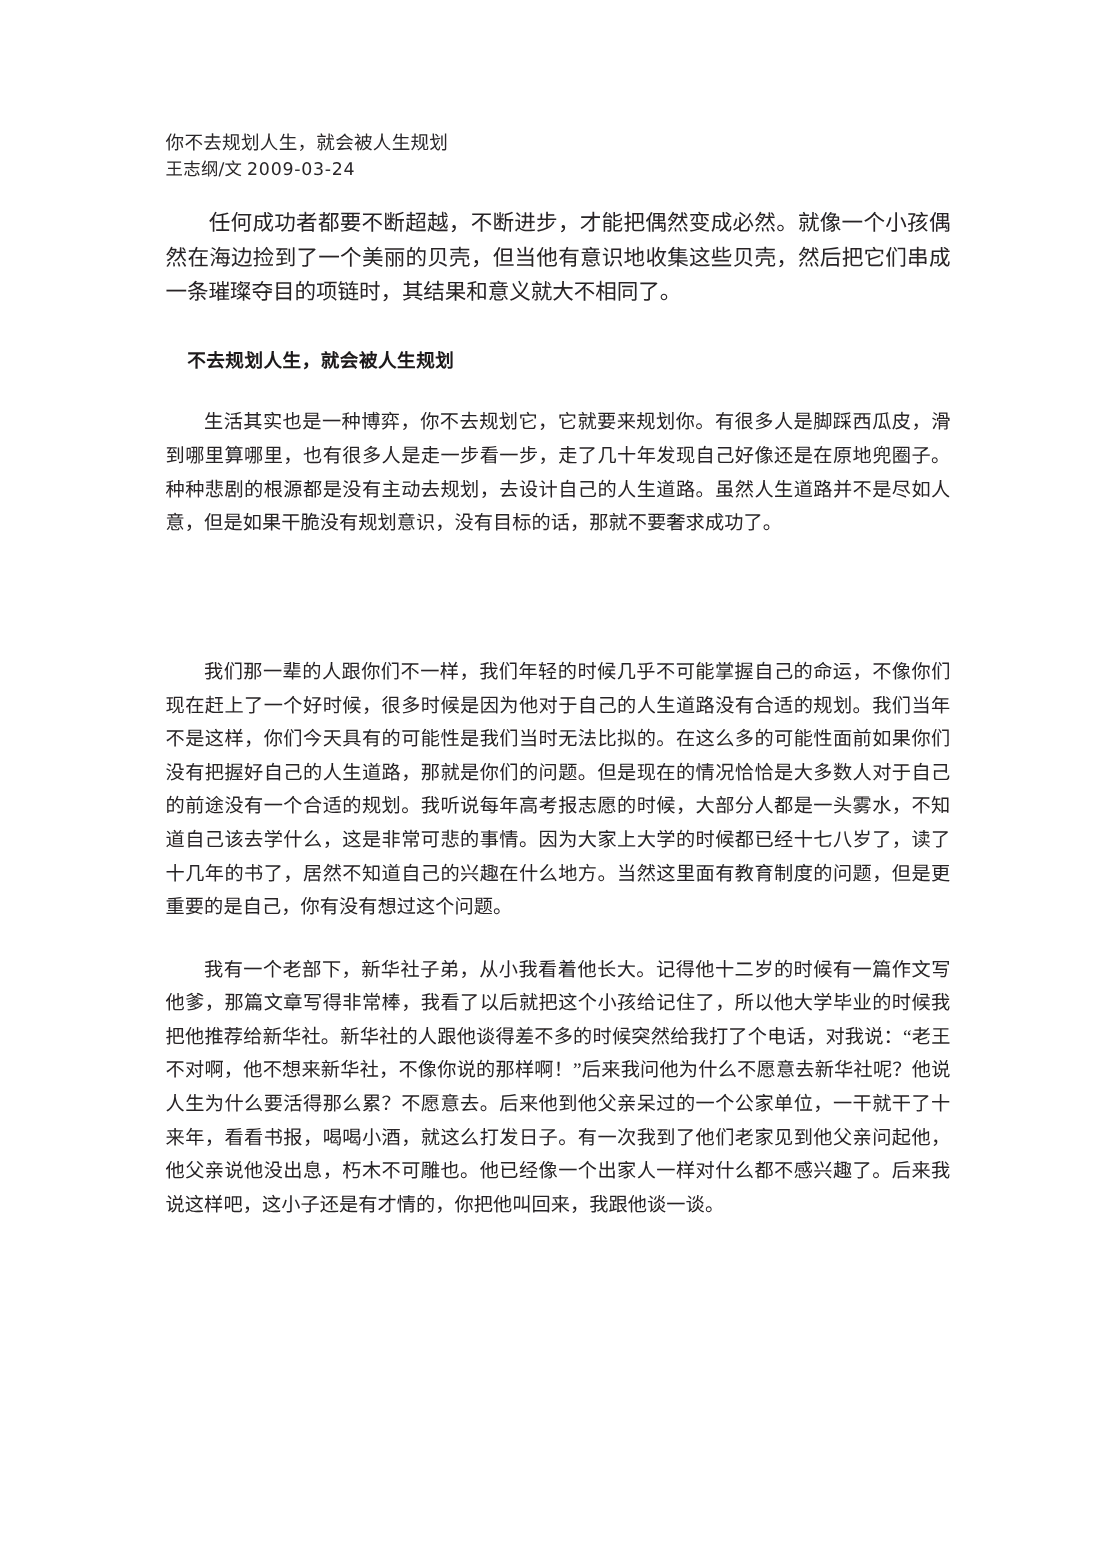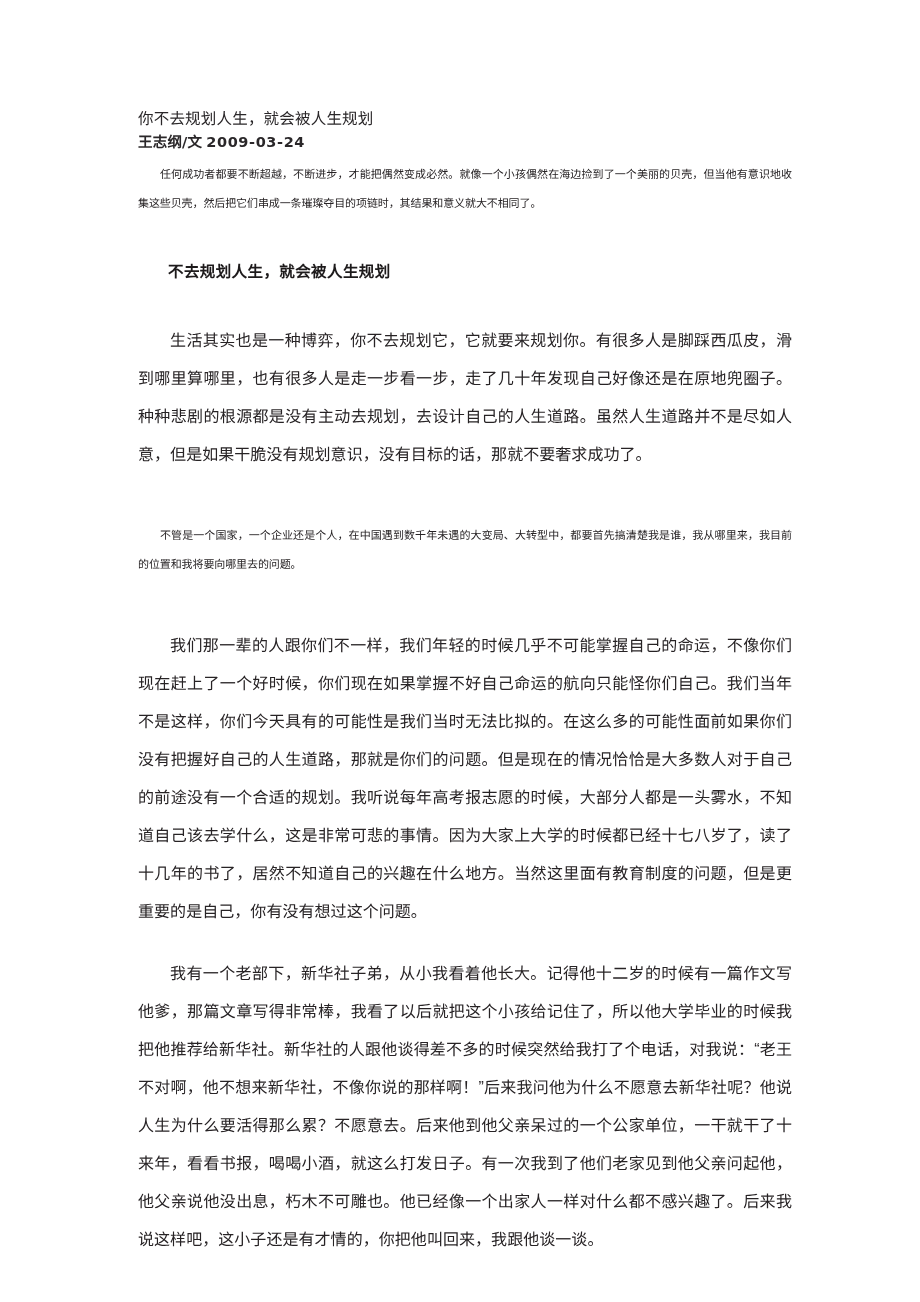--- a/index.html
+++ b/index.html
@@ -38,67 +38,67 @@
     font-size: 15.5px;
     font-weight: 400;
     line-height: 22px;
     margin: 0 0 1px 0;
     color: #2a2729;
     letter-spacing: 0.2px;
   }
   .doc-byline {
     font-family: "DejaVu Sans", "Liberation Sans", sans-serif;
     font-size: 14.5px;
-    font-weight: 700;
+    font-weight: 400;
     line-height: 22px;
-    margin: 0 0 8px 0;
+    margin: 0 0 20px 0;
     color: #2a2729;
     letter-spacing: 0.2px;
   }
   .doc-byline .byline-date {
     font-family: "DejaVu Sans", "Liberation Sans", sans-serif;
     letter-spacing: 0.6px;
     margin-left: 4px;
   }
 
   
   .section-heading {
     font-family: "DejaVu Sans", "Liberation Sans", sans-serif;
     font-size: 15.5px;
     font-weight: 700;
     line-height: 24px;
-    margin: 16px;
+    margin: 4px;
     padding-left: 14px;
     color: #1d1a1b;
     letter-spacing: 0.4px;
   }
 
   
   .para {
     font-size: 16px;
     line-height: 28.6px;
     margin: 0;
     text-align: justify;
     text-justify: inter-ideograph;
     text-indent: 2em;
     color: #272325;
     letter-spacing: 0.05px;
   }
   
   .para.hei {
     font-family: "DejaVu Sans", "Liberation Sans", sans-serif;
-    font-size: 11px;
+    font-size: 18px;
     line-height: 28.6px;
     letter-spacing: -0.1px;
   }
   
   .para.song {
-    font-family: Liberation Sans, sans-serif;
+    font-family: Liberation Serif, serif;
     font-size: 16px;
-    line-height: 38px;
+    line-height: 28px;
   }
   .gap-h1-pre  { height: 26px; }
   .gap-h1-post { height: 22px; }
   .gap-p2      { height: 24px; }
   .gap-h2-post { height: 24px; }
   .gap-p       { height: 24px; }
 </style>
 </head>
 <body>
 
@@ -119,27 +119,26 @@
 
     <div class="gap-h1-post"></div>
 
     <p class="para song">生活其实也是一种博弈，你不去规划它，它就要来规划你。有很多人是脚踩西瓜皮，滑到哪里算哪里，也有很多人是走一步看一步，走了几十年发现自己好像还是在原地兜圈子。种种悲剧的根源都是没有主动去规划，去设计自己的人生道路。虽然人生道路并不是尽如人意，但是如果干脆没有规划意识，没有目标的话，那就不要奢求成功了。</p>
 
     <div class="gap-p2"></div>
 
 
     <div class="gap-h2-post"></div>
 
-    <p class="para hei">不管是一个国家，一个企业还是个人，在中国遇到数千年未遇的大变局、大转型中，都要首先搞清楚我是谁，我从哪里来，我目前的位置和我将要向哪里去的问题。</p>
 
     <div class="gap-p"></div>
 
 
     <div class="gap-p"></div>
 
-    <p class="para song">我们那一辈的人跟你们不一样，我们年轻的时候几乎不可能掌握自己的命运，不像你们现在赶上了一个好时候，你们现在如果掌握不好自己命运的航向只能怪你们自己。我们当年不是这样，你们今天具有的可能性是我们当时无法比拟的。在这么多的可能性面前如果你们没有把握好自己的人生道路，那就是你们的问题。但是现在的情况恰恰是大多数人对于自己的前途没有一个合适的规划。我听说每年高考报志愿的时候，大部分人都是一头雾水，不知道自己该去学什么，这是非常可悲的事情。因为大家上大学的时候都已经十七八岁了，读了十几年的书了，居然不知道自己的兴趣在什么地方。当然这里面有教育制度的问题，但是更重要的是自己，你有没有想过这个问题。</p>
+    <p class="para song">我们那一辈的人跟你们不一样，我们年轻的时候几乎不可能掌握自己的命运，不像你们现在赶上了一个好时候，很多时候是因为他对于自己的人生道路没有合适的规划。我们当年不是这样，你们今天具有的可能性是我们当时无法比拟的。在这么多的可能性面前如果你们没有把握好自己的人生道路，那就是你们的问题。但是现在的情况恰恰是大多数人对于自己的前途没有一个合适的规划。我听说每年高考报志愿的时候，大部分人都是一头雾水，不知道自己该去学什么，这是非常可悲的事情。因为大家上大学的时候都已经十七八岁了，读了十几年的书了，居然不知道自己的兴趣在什么地方。当然这里面有教育制度的问题，但是更重要的是自己，你有没有想过这个问题。</p>
 
     <div class="gap-p"></div>
 
     <p class="para song">我有一个老部下，新华社子弟，从小我看着他长大。记得他十二岁的时候有一篇作文写他爹，那篇文章写得非常棒，我看了以后就把这个小孩给记住了，所以他大学毕业的时候我把他推荐给新华社。新华社的人跟他谈得差不多的时候突然给我打了个电话，对我说：“老王不对啊，他不想来新华社，不像你说的那样啊！”后来我问他为什么不愿意去新华社呢？他说人生为什么要活得那么累？不愿意去。后来他到他父亲呆过的一个公家单位，一干就干了十来年，看看书报，喝喝小酒，就这么打发日子。有一次我到了他们老家见到他父亲问起他，他父亲说他没出息，朽木不可雕也。他已经像一个出家人一样对什么都不感兴趣了。后来我说这样吧，这小子还是有才情的，你把他叫回来，我跟他谈一谈。</p>
 
   </div>
 </div>
 
 </body></html>

